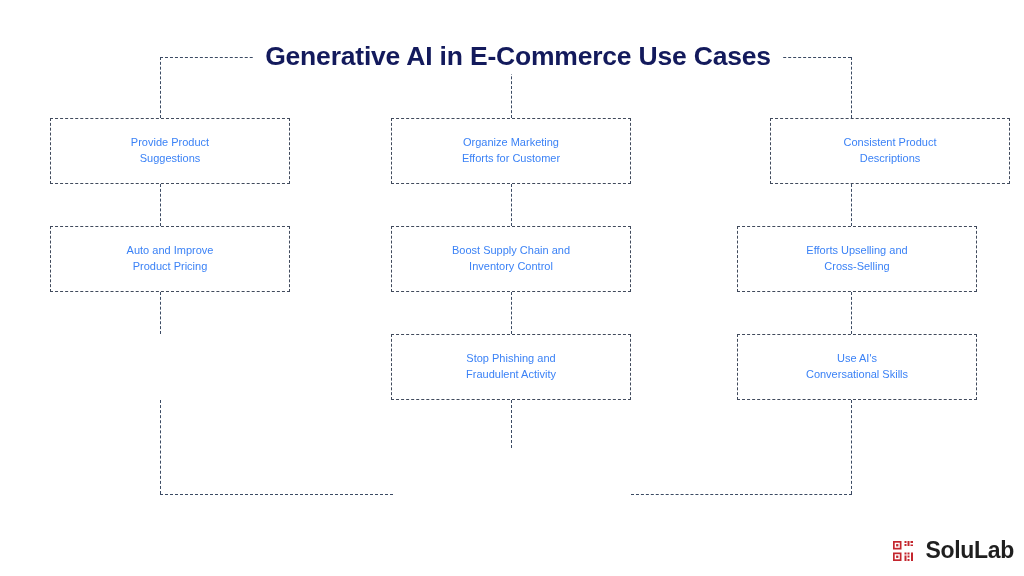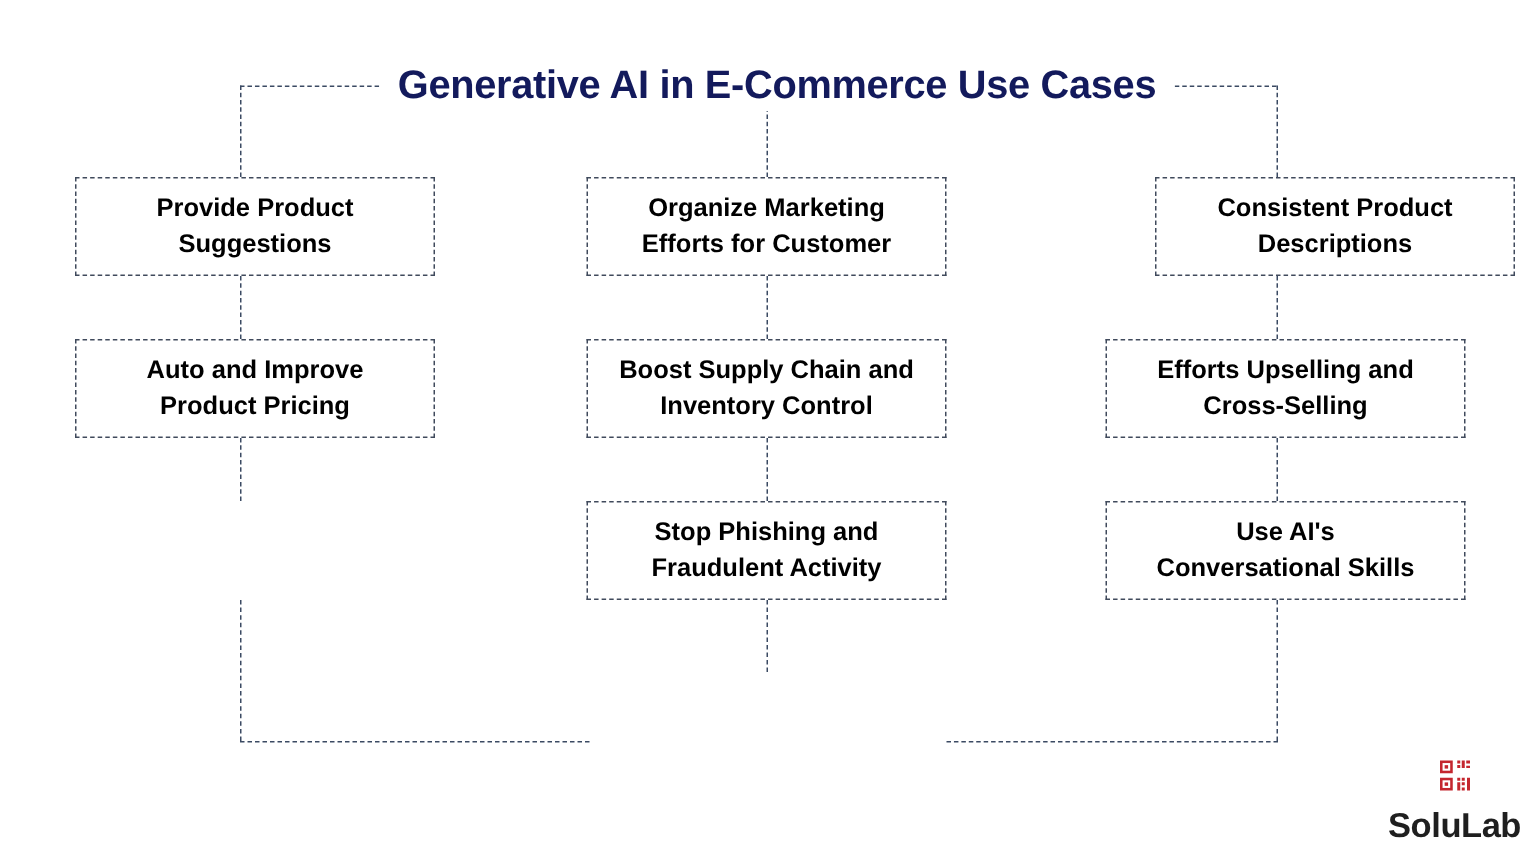--- a/index.html
+++ b/index.html
@@ -61,38 +61,37 @@
     box-sizing: border-box;
     border: 1.6px dashed #404a5c;
     background: #ffffff;
     display: flex;
     align-items: center;
     justify-content: center;
     text-align: center;
     z-index: 4;
   }
   .node-label {
-    font-size: 17px;
-    font-weight: bold;
-    color: #000000;
+    font-size: 11px;
+    font-weight: normal;
+    color: #3b82f6;
     line-height: 1.42;
     padding: 0 10px;
     white-space: pre-line;
   }
 
   
   .logo {
     position: absolute;
     right: 22px;
     bottom: 14px;
     display: flex;
     align-items: center;
     gap: 11px;
     z-index: 7;
-    flex-direction: column;
   }
   .logo-mark {
     width: 22px;
     height: 22px;
     display: block;
   }
   .logo-text {
     font-size: 23px;
     font-weight: bold;
     color: #1f1f1f;

